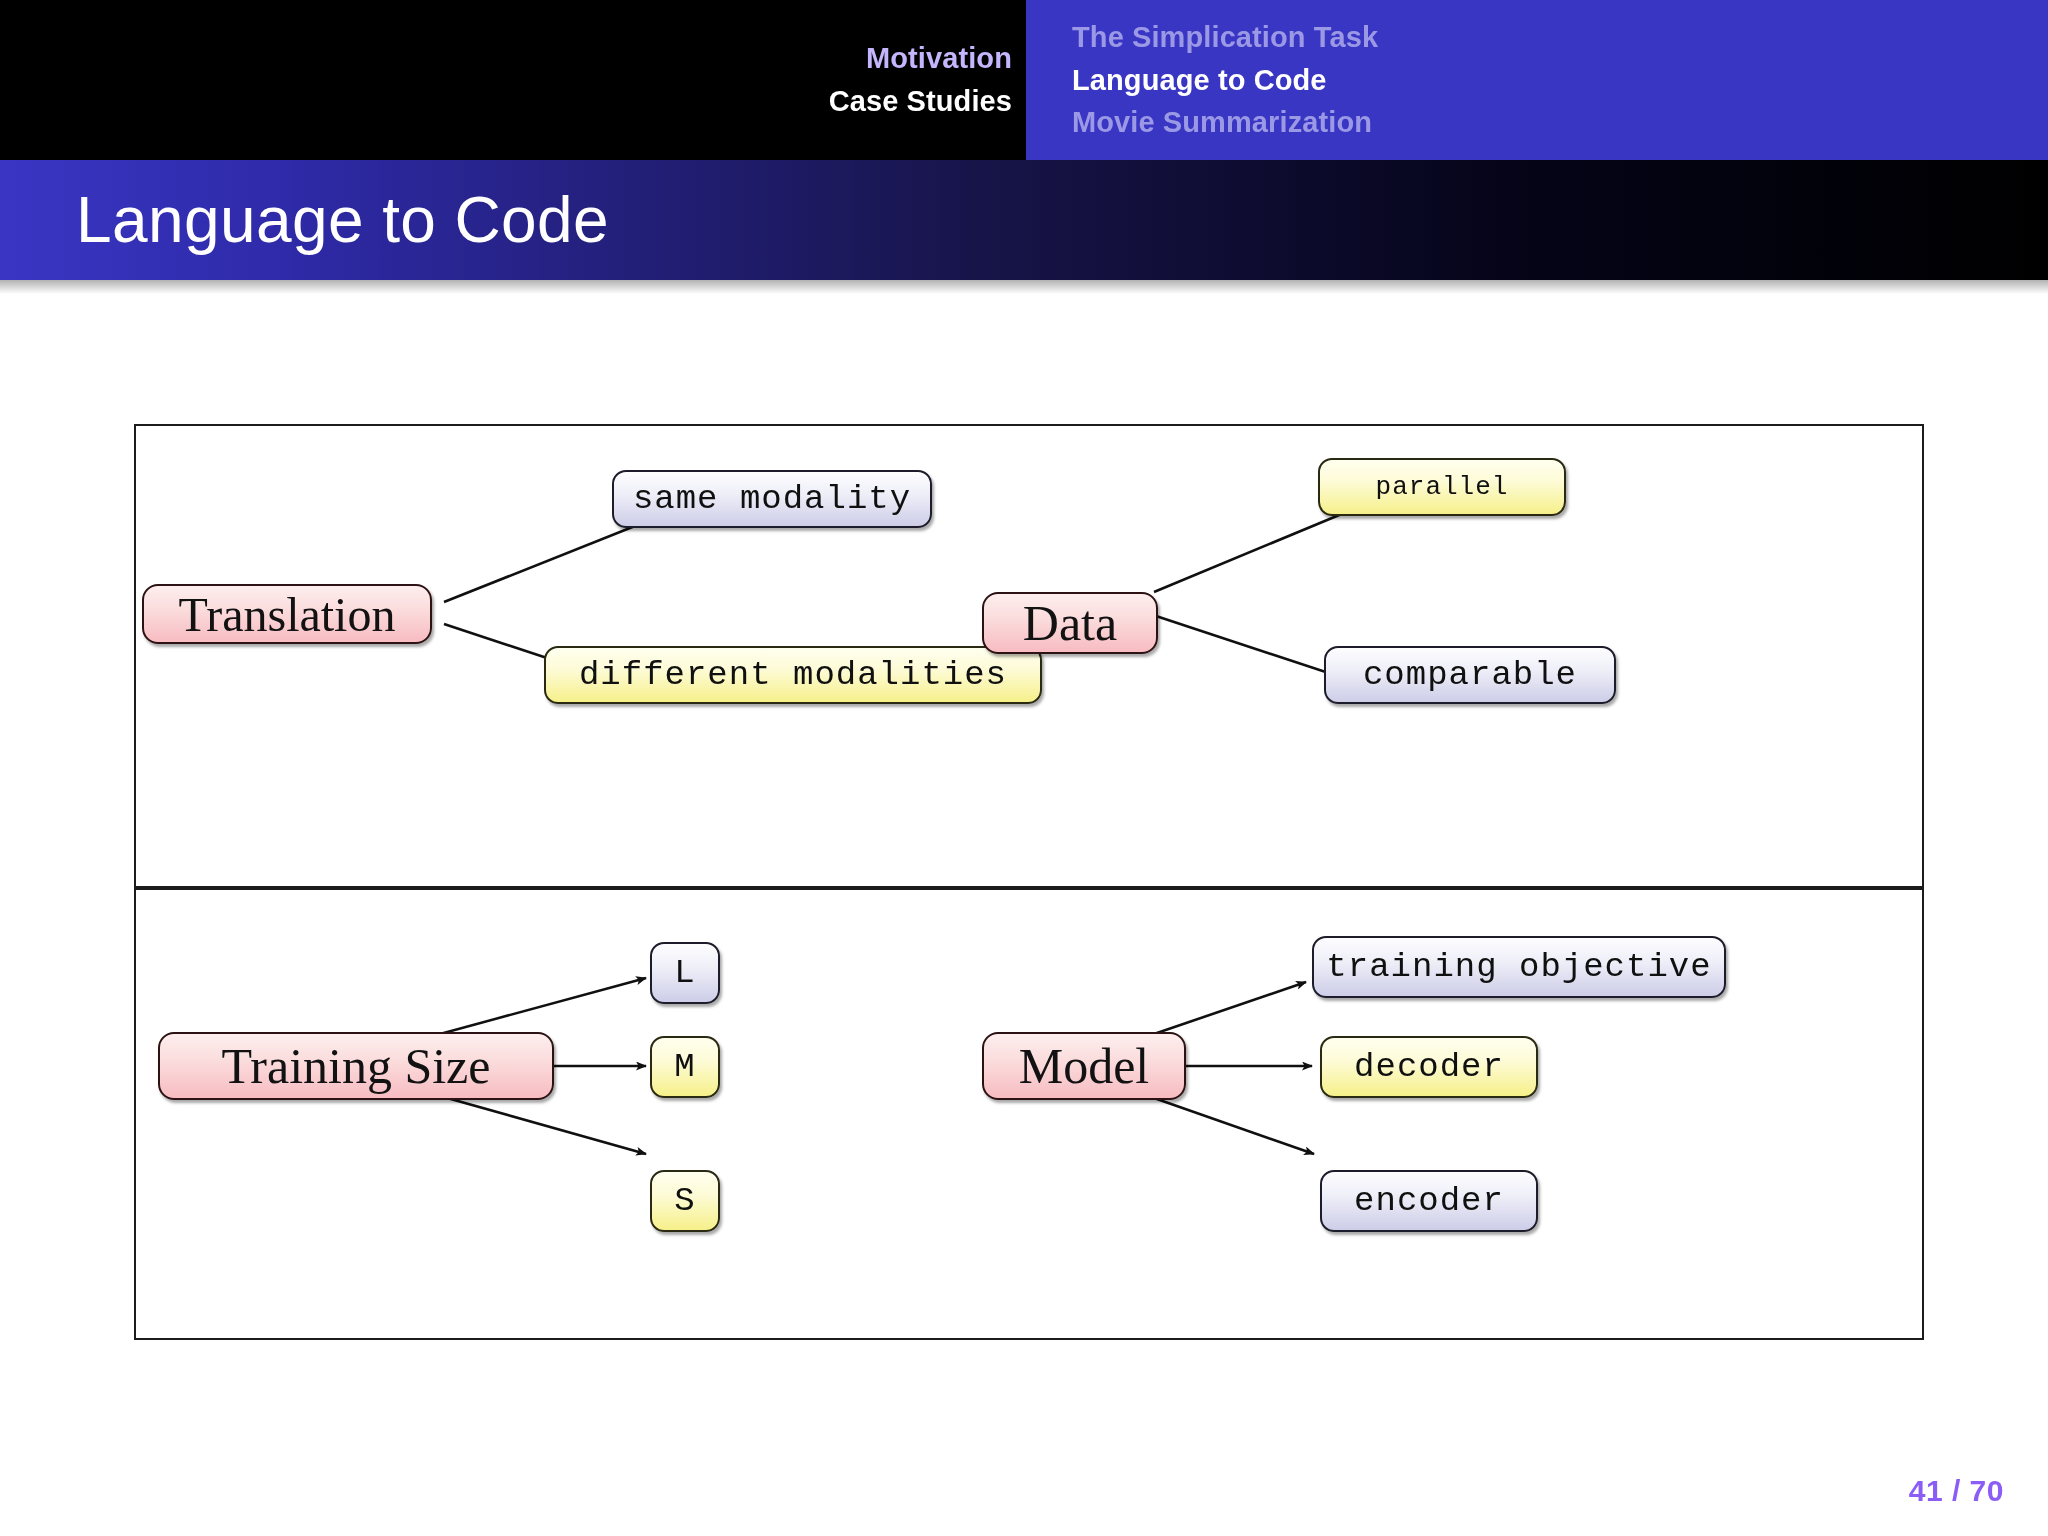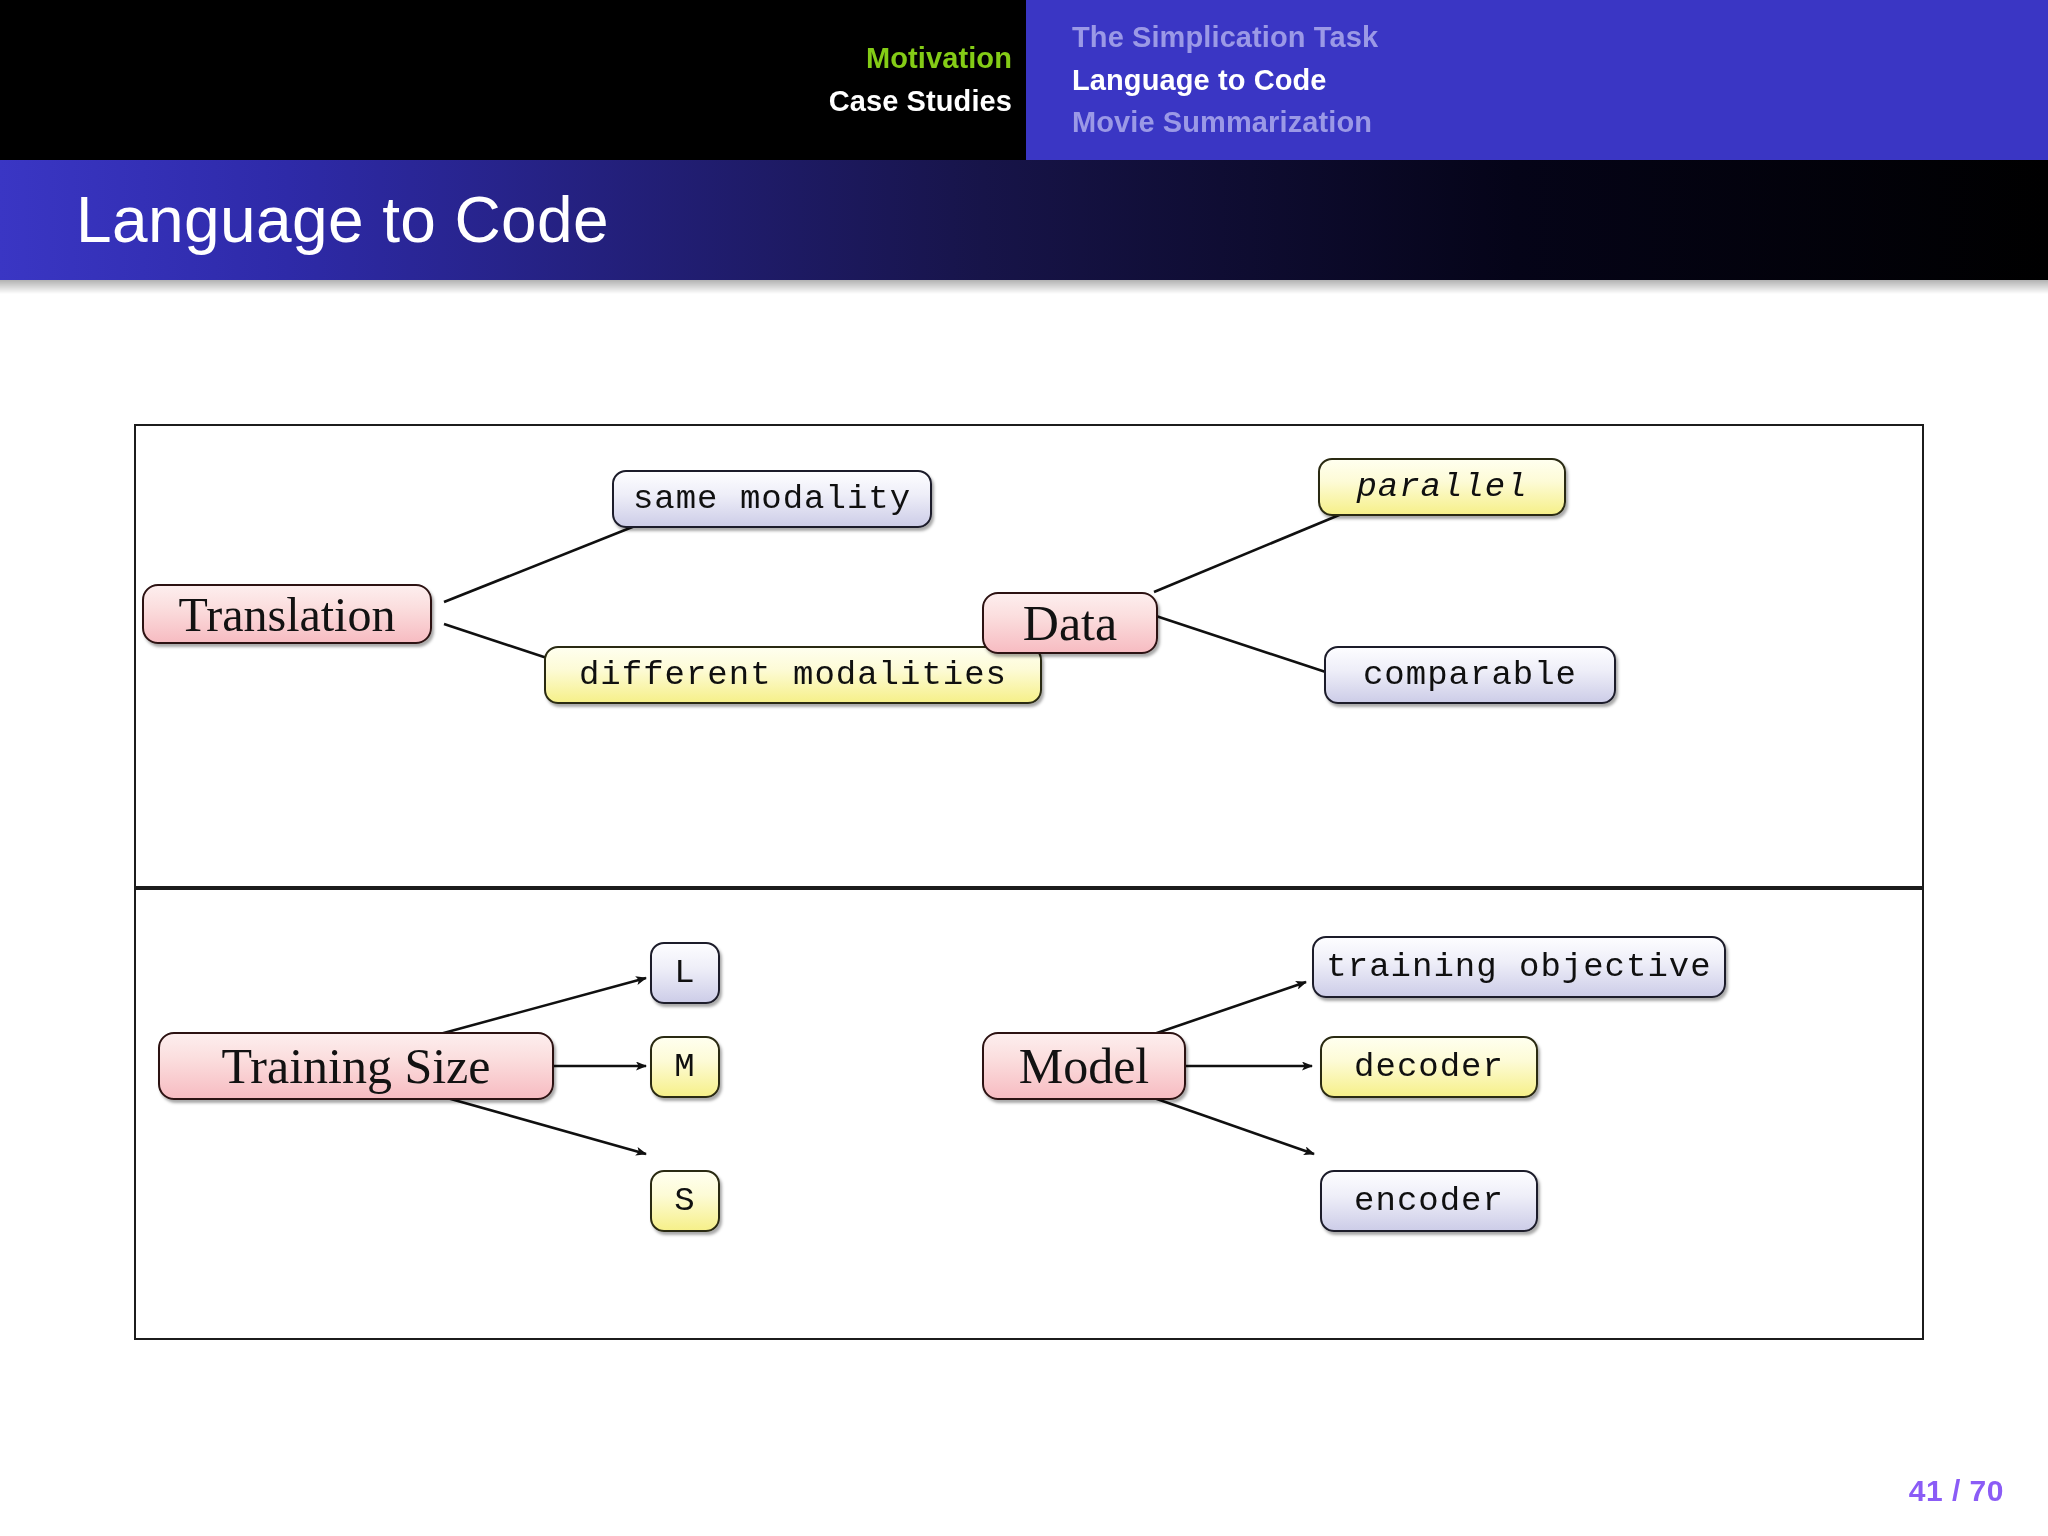--- a/index.html
+++ b/index.html
@@ -33,21 +33,21 @@
     align-items: flex-start;
     padding-left: 46px;
   }
   .nav-item {
     font-size: 29px;
     font-weight: bold;
     line-height: 1.48;
     letter-spacing: 0.1px;
     white-space: nowrap;
   }
-  .nav-sec-a .nav-item { color: #84cc16; }
+  .nav-sec-a .nav-item { color: #c4b5fd; }
   .nav-sec-a .nav-item.active { color: #ffffff; }
   .nav-sec-b .nav-item { color: #9b99e6; }
   .nav-sec-b .nav-item.active { color: #ffffff; }
 
   
   .titlebar {
     position: absolute; left: 0; top: 160px;
     width: 2048px; height: 120px;
     background: linear-gradient(to right, #3a36c4 0%, #2e2aa8 14%, #171449 48%, #050418 74%, #000000 100%);
     display: flex; align-items: center;
@@ -178,21 +178,21 @@
   <div class="node leaf lav" style="left:478px; top:46px; width:320px; height:58px; font-size:34px;">
     <span>same modality</span>
   </div>
   <div class="node leaf yel" style="left:410px; top:222px; width:498px; height:58px; font-size:34px;">
     <span>different modalities</span>
   </div>
 
   <div class="node root" style="left:848px; top:168px; width:176px; height:62px; font-size:50px;">
     <span>Data</span>
   </div>
-  <div class="node leaf yel" style="left:1184px; top:34px; width:248px; height:58px; font-size:34px;font-style:italic;">
+  <div class="node leaf yel" style="left:1184px; top:34px; width:248px; height:58px; font-size:26px;">
     <span>parallel</span>
   </div>
   <div class="node leaf lav" style="left:1190px; top:222px; width:292px; height:58px; font-size:34px;">
     <span>comparable</span>
   </div>
 
   <div class="node root" style="left:24px; top:608px; width:396px; height:68px; font-size:50px;">
     <span>Training Size</span>
   </div>
   <div class="node leaf lav" style="left:516px; top:518px; width:70px; height:62px; font-size:34px;">

